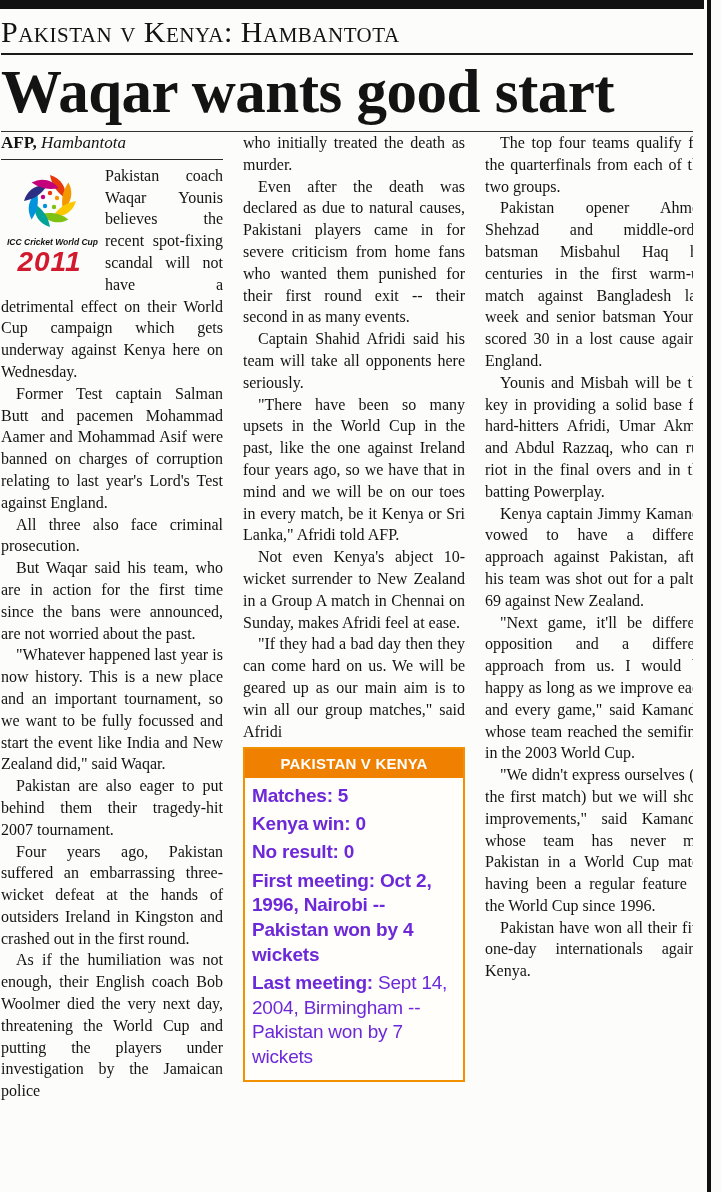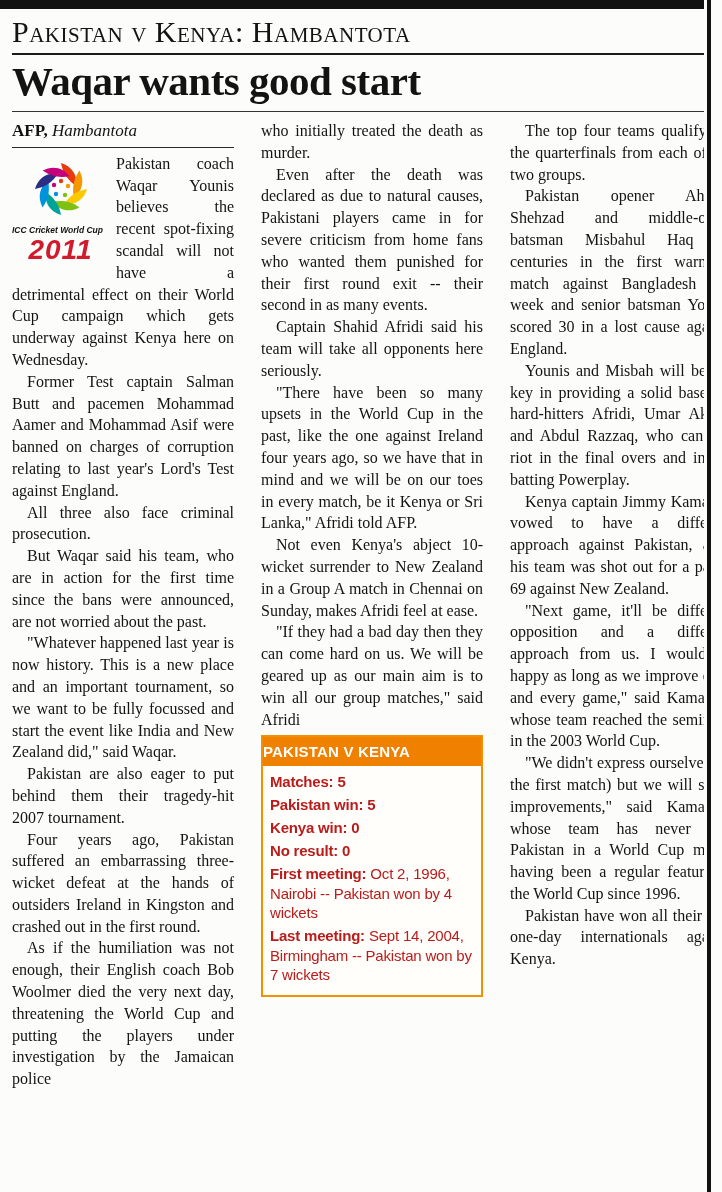--- a/index.html
+++ b/index.html
@@ -13,36 +13,36 @@
   }
   .topbar {
     position: absolute; left: 0; top: 0;
     width: 704px; height: 9px; background: #111;
   }
   .edge-rule {
     position: absolute; left: 707px; top: 0;
     width: 4px; height: 1192px; background: #111;
   }
   .content {
-    position: absolute; left: 12px; top: 13px;
+    position: absolute; left: 1px; top: 13px;
     width: 692px; height: 1176px; overflow: hidden;
   }
   .kicker {
     font-size: 30px; font-variant: small-caps;
     letter-spacing: 0.5px; white-space: nowrap;
     padding: 2px 0 4px 0;
     border-bottom: 2px solid #1a1a1a;
   }
   .headline {
-    font-size: 41px; font-weight: bold; letter-spacing: -0.5px;
+    font-size: 61px; font-weight: bold; letter-spacing: -0.5px;
     line-height: 1.0; margin: 0; padding: 6px 0 9px 0;
     white-space: nowrap;
     border-bottom: 1px solid #333;
   }
-  .cols { display: flex; gap: 27px; margin-top: 8px; }
+  .cols { display: flex; gap: 20px; margin-top: 0; }
   .col {
     width: 222px; flex: 0 0 222px;
     font-size: 16px; line-height: 21.8px;
     text-align: justify;
     hyphens: auto; -webkit-hyphens: auto;
   }
   .byline {
     font-size: 17px; text-align: left;
     padding-bottom: 5px; margin-bottom: 5px;
     border-bottom: 1px solid #2a2a2a;
@@ -52,43 +52,43 @@
   .p { margin: 0; text-indent: 15px; }
   .p.noindent { text-indent: 0; }
   .logo {
     float: left; width: 97px;
     margin: 5px 7px 2px 0;
     text-align: center;
     font-family: "Liberation Sans", sans-serif;
   }
   .logo-title {
     font-size: 8.5px; font-weight: bold; font-style: italic;
-    line-height: 1.1; color: #111; text-align: left;
+    line-height: 1.1; color: #111; text-align: right;
   }
   .logo-year {
     font-size: 28px; font-weight: bold; font-style: italic;
     line-height: 1.05; letter-spacing: 1px;
   }
   .statsbox {
     border: 2px solid #f29100;
     background: #fffefa;
     margin-top: 5px;
     font-family: "Liberation Sans", sans-serif;
     text-align: left;
   }
   .statsbox-title {
     background: #f08000; color: #fff;
     font-weight: bold; font-size: 15px;
-    padding: 4px 0 3px 0;
+    text-align: center; padding: 4px 0 3px 0;
     letter-spacing: 0.2px;
   }
   .statsbox-body { padding: 6px 7px 7px 7px; }
   .stat {
-    font-size: 15px; line-height: 1.3;
-    margin-bottom: 3.5px; color: #b91c1c;
+    font-size: 19px; line-height: 1.3;
+    margin-bottom: 3.5px; color: #6d28d9;
     letter-spacing: -0.2px;
   }
   .stat b { font-weight: bold; }
   .statsbox-body .stat:nth-child(-n+4) span { font-weight: bold; }
 </style>
 </head>
 <body>
 
 <div class="topbar"></div>
 <div class="edge-rule"></div>
@@ -144,21 +144,20 @@
       <p class="p">Even after the death was declared as due to natural causes, Pakistani players came in for severe criticism from home fans who wanted them punished for their first round exit -- their second in as many events.</p>
       <p class="p">Captain Shahid Afridi said his team will take all opponents here seriously.</p>
       <p class="p">"There have been so many upsets in the World Cup in the past, like the one against Ireland four years ago, so we have that in mind and we will be on our toes in every match, be it Kenya or Sri Lanka," Afridi told AFP.</p>
       <p class="p">Not even Kenya's abject 10-wicket surrender to New Zealand in a Group A match in Chennai on Sunday, makes Afridi feel at ease.</p>
       <p class="p">"If they had a bad day then they can come hard on us. We will be geared up as our main aim is to win all our group matches," said Afridi</p>
 
       <div class="statsbox">
         <div class="statsbox-title">PAKISTAN V KENYA</div>
         <div class="statsbox-body">
           <div class="stat"><b>Matches:</b> <span>5</span></div>
-          <div class="stat"><b>Pakistan win:</b> <span>5</span></div>
           <div class="stat"><b>Kenya win:</b> <span>0</span></div>
           <div class="stat"><b>No result:</b> <span>0</span></div>
           <div class="stat"><b>First meeting:</b> <span>Oct 2, 1996, Nairobi -- Pakistan won by 4 wickets</span></div>
           <div class="stat"><b>Last meeting:</b> <span>Sept 14, 2004, Birmingham -- Pakistan won by 7 wickets</span></div>
         </div>
       </div>
     </div>
 
     <div class="col">
       <p class="p">The top four teams qualify for the quarterfinals from each of the two groups.</p>

